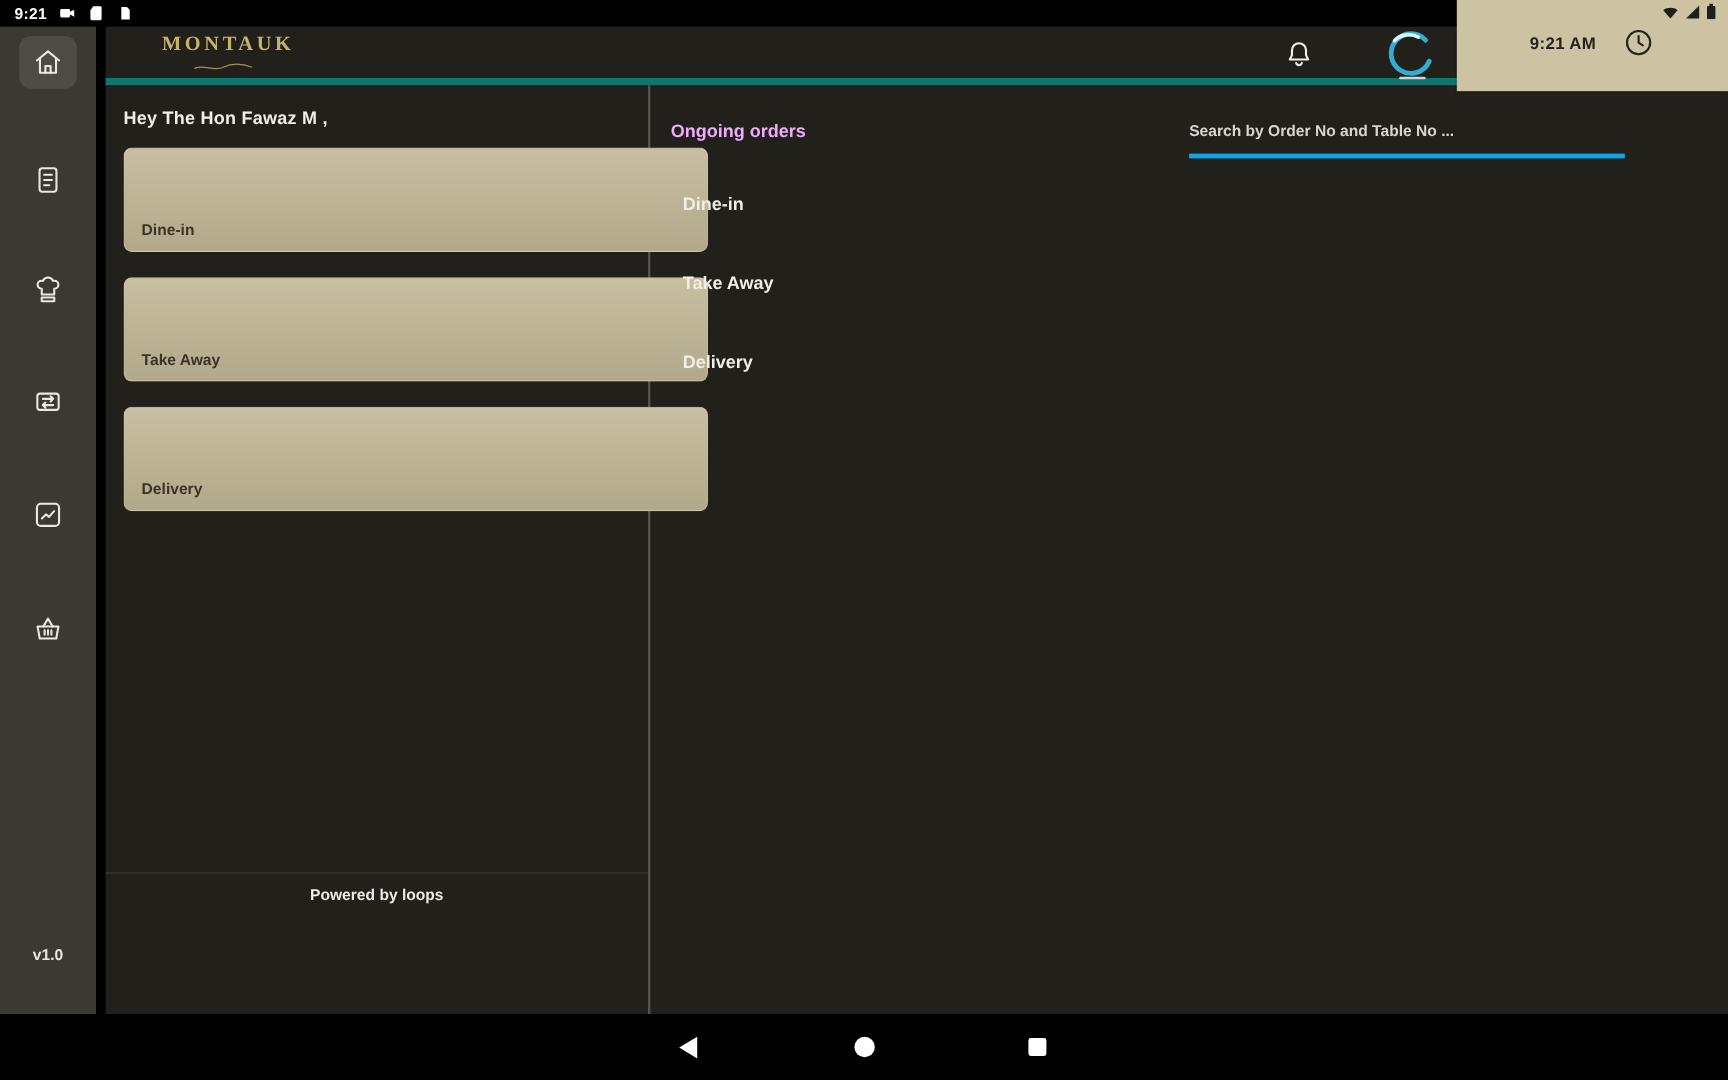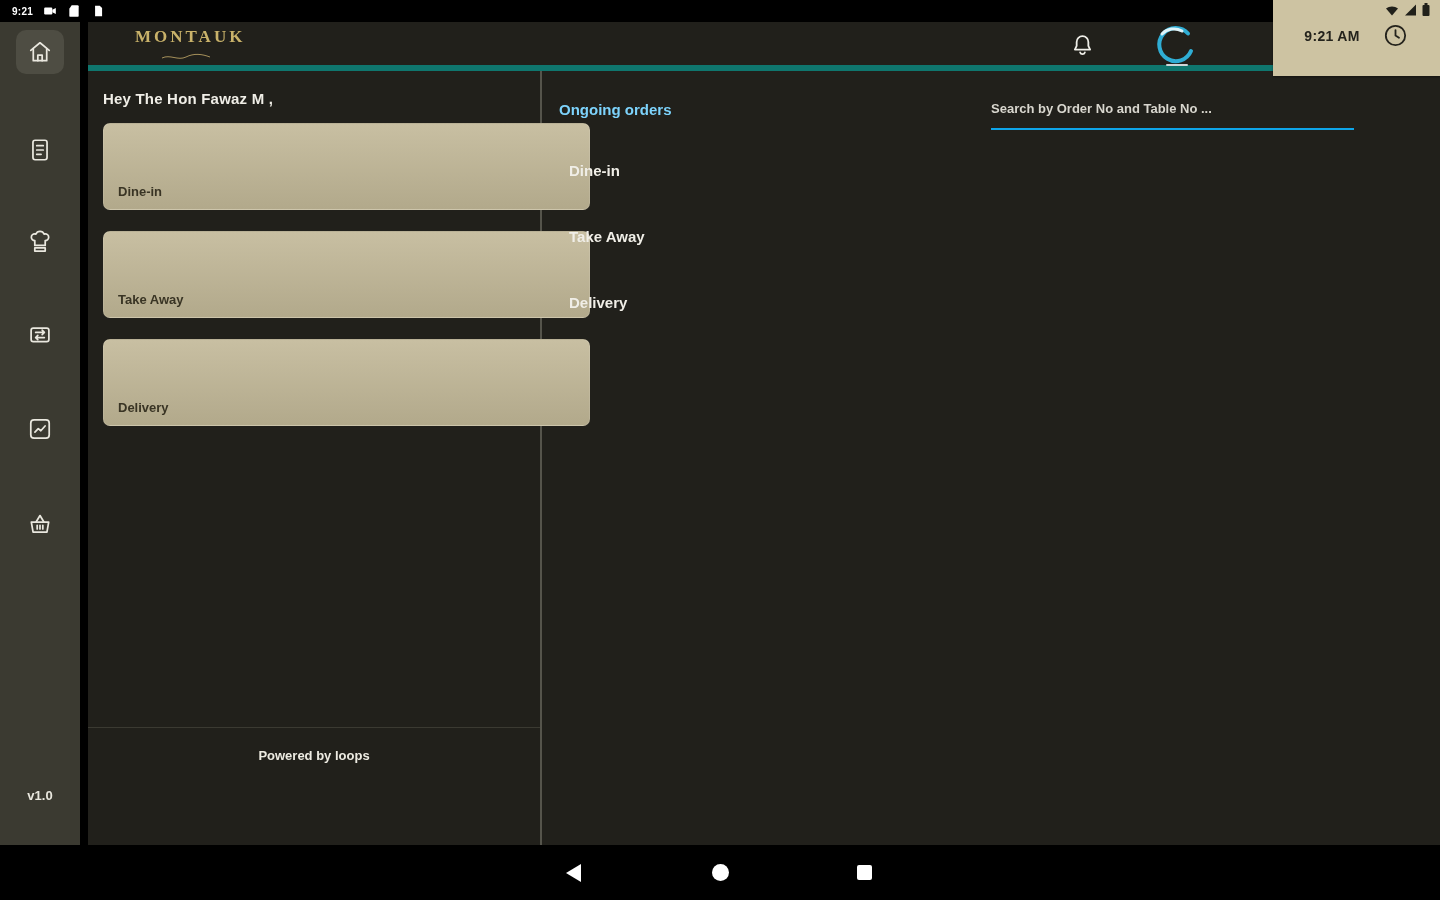--- a/index.html
+++ b/index.html
@@ -6,25 +6,25 @@
     --tan:#cdc3a2; --gold:#c9b26a; --sidebar-bg:#3b3a31; --panel-bg:#21201b;
     --btn-top:#c8bfa2; --btn-bottom:#b2a98b; --accent-teal:#2fadd4;
   }
   *{box-sizing:border-box; margin:0; padding:0;}
   html,body{width:1440px;height:900px;background:#000;font-family:"Liberation Sans",sans-serif;}
   .screen{position:relative;width:1440px;height:900px;background:#000;overflow:hidden;}
 
   
   .status-bar{position:absolute;top:0;left:0;width:100%;height:22px;background:#000;display:flex;align-items:center;z-index:5;}
   .sb-left{display:flex;align-items:center;gap:10px;padding-left:12px;color:#fff;}
-  .sb-time{font-size:10px;font-weight:700;letter-spacing:.3px;}
+  .sb-time{font-size:13px;font-weight:700;letter-spacing:.3px;}
   .sb-ic{width:14px;height:14px;fill:#fff;}
 
   
-  .clock-panel{position:absolute;top:0;right:0;width:167px;height:76px;background:var(--tan);z-index:10;box-shadow:0 1px 2px rgba(0,0,0,.4);}
+  .clock-panel{position:absolute;top:0;right:0;width:226px;height:76px;background:var(--tan);z-index:10;box-shadow:0 1px 2px rgba(0,0,0,.4);}
   .tp-status{position:absolute;top:3px;right:10px;display:flex;align-items:center;gap:5px;}
   .tp-status svg{fill:#20201a;}
   .tp-main{position:absolute;top:22px;left:0;right:0;display:flex;align-items:center;justify-content:center;gap:22px;}
   .tp-time{font-size:14px;font-weight:700;color:#24231c;letter-spacing:.3px;}
   .tp-clock{width:27px;height:27px;stroke:#24231c;fill:none;stroke-width:1.6;stroke-linecap:round;}
 
   
   .app-header{position:absolute;top:22px;left:88px;right:0;height:49px;background:var(--panel-bg);border-bottom:6px solid #0f766e;z-index:2;}
   .brand{position:absolute;left:47px;top:5px;text-align:center;}
   .brand-name{font-family:"Liberation Serif",serif;font-size:17px;letter-spacing:3px;color:var(--gold);font-weight:600;}
@@ -43,27 +43,27 @@
   
   .content{position:absolute;top:71px;left:88px;right:0;bottom:55px;background:var(--panel-bg);display:flex;}
   .left-panel{width:454px;position:relative;border-right:2px solid #55544b;padding:18px 0 0 15px;}
   .greeting{font-size:15px;font-weight:700;color:#f0eee7;letter-spacing:.2px;line-height:19px;}
   .subtitle{margin-top:14px;font-size:12.5px;font-weight:700;color:#e6e4db;line-height:16px;}
   .order-btn{display:block;width:487px;height:87px;margin-top:15px;border:1px solid rgba(255,255,255,.10);
     border-radius:7px;background:linear-gradient(180deg,var(--btn-top),var(--btn-bottom));
     position:relative;cursor:pointer;text-align:left;}
   .order-btn + .order-btn{margin-top:21px;}
   .order-btn span{position:absolute;left:14px;bottom:10px;font-size:13px;font-weight:700;color:#393424;font-family:"Liberation Sans",sans-serif;}
-  .left-footer{position:absolute;left:0;right:0;bottom:0;height:118px;border-top:1px solid #3b3a32;text-align:center;padding-top:20px;}
+  .left-footer{position:absolute;left:0;right:0;bottom:0;height:118px;border-top:1px solid #3b3a32;text-align:center;padding-top:10px;}
   .left-footer div{font-size:13px;font-weight:700;color:#edebe2;}
 
   .right-panel{flex:1;position:relative;}
-  .rp-title{position:absolute;left:17px;top:30px;font-size:15px;font-weight:700;color:#7dd3fc;}
+  .rp-title{position:absolute;left:17px;top:30px;font-size:15px;font-weight:700;color:#f0abfc;}
   .rp-search{position:absolute;left:449px;top:24px;width:363px;background:transparent;border:none;outline:none;
-    border-bottom:2px solid #0ea5e9;color:#e9e7e0;font-size:13px;font-weight:600;padding:6px 0 12px;font-family:"Liberation Sans",sans-serif;}
+    border-bottom:4px solid #0ea5e9;color:#e9e7e0;font-size:13px;font-weight:600;padding:6px 0 12px;font-family:"Liberation Sans",sans-serif;}
   .rp-search::placeholder{color:#d8d6ce;opacity:1;}
   .rp-sections{position:absolute;top:88px;left:27px;}
   .rp-section{font-size:15px;font-weight:700;color:#f0eee7;line-height:24px;margin-bottom:42px;cursor:pointer;}
 
   
   .android-nav{position:absolute;left:0;right:0;bottom:0;height:55px;background:#000;z-index:6;}
   .nav-back{position:absolute;left:566px;top:19px;width:0;height:0;border-top:9px solid transparent;border-bottom:9px solid transparent;border-right:15px solid #fff;cursor:pointer;}
   .nav-home{position:absolute;left:712px;top:19px;width:17px;height:17px;border-radius:50%;background:#fff;cursor:pointer;}
   .nav-recents{position:absolute;left:857px;top:20px;width:15px;height:15px;border-radius:2px;background:#fff;cursor:pointer;}
 </style>

